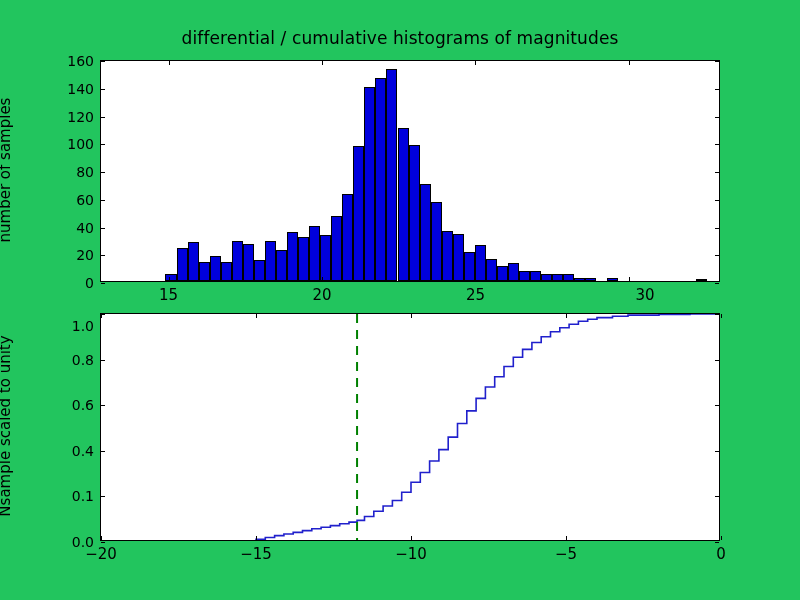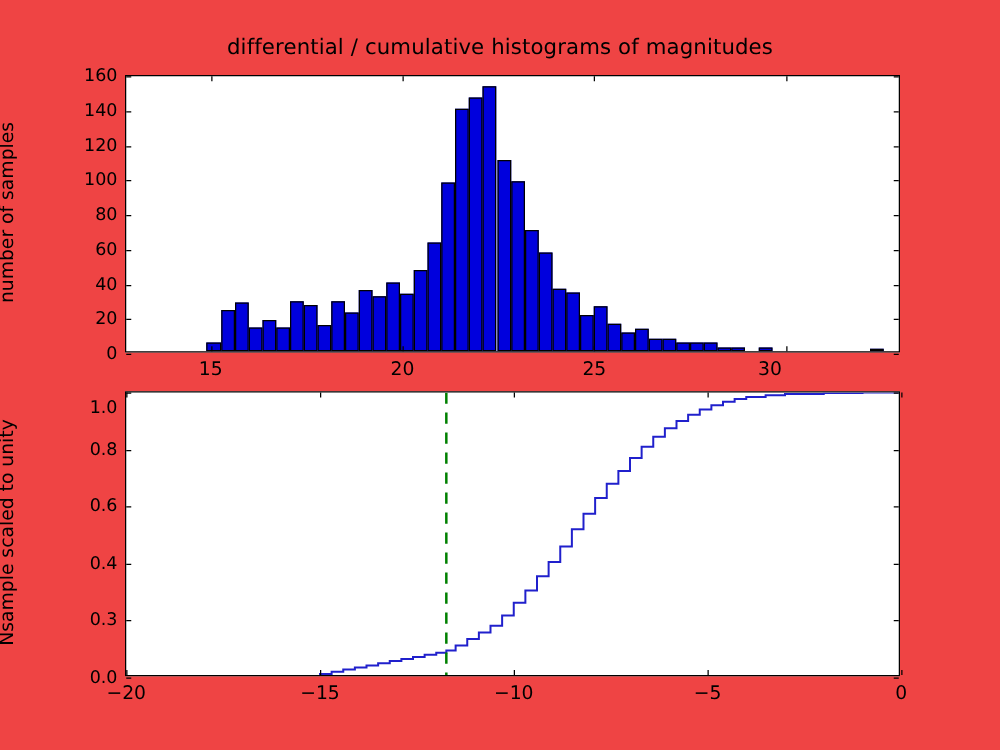--- a/index.html
+++ b/index.html
@@ -10,21 +10,21 @@
   body {
     width: 800px;
     height: 600px;
     font-family: "DejaVu Sans", sans-serif;
     overflow: hidden;
   }
   #figure {
     position: relative;
     width: 800px;
     height: 600px;
-    background: #ef4444;
+    background: #22c55e;
   }
 
   
   .fig-title {
     position: absolute;
     left: 0;
     top: 28px;
     width: 800px;
     text-align: center;
     font-size: 17px;
@@ -278,40 +278,40 @@
         <div class="tick-x-bottominner" style="left: 67.52px;"></div>
         <div class="ticklabel-x" style="left: 67.52px;">15</div>
         <div class="tick-x-top" style="left: 220.99px;"></div>
         <div class="tick-x-bottominner" style="left: 220.99px;"></div>
         <div class="ticklabel-x" style="left: 220.99px;">20</div>
         <div class="tick-x-top" style="left: 374.46px;"></div>
         <div class="tick-x-bottominner" style="left: 374.46px;"></div>
         <div class="ticklabel-x" style="left: 374.46px;">25</div>
         <div class="tick-x-top" style="left: 527.92px;"></div>
         <div class="tick-x-bottominner" style="left: 527.92px;"></div>
-        <div class="ticklabel-x" style="left: 515px;">30</div>
+        <div class="ticklabel-x" style="left: 544px;">30</div>
       </div>
   </div>
 
   <div class="axes" id="axes-bottom">
     <div class="plot-inner" id="bottom-plot">
       <svg id="cum-svg" width="620" height="228" viewBox="0 0 620 228" preserveAspectRatio="none">
         <polyline id="cum-path" fill="none" stroke="#2020cc" stroke-width="1.6" points="0.00,228.00 142.60,228.00 142.60,226.86 155.00,226.86 155.00,225.26 164.30,225.26 164.30,223.44 173.60,223.44 173.60,221.62 182.90,221.62 182.90,220.02 192.20,220.02 192.20,218.42 201.50,218.42 201.50,216.60 210.80,216.60 210.80,214.78 220.10,214.78 220.10,213.18 229.40,213.18 229.40,211.58 238.70,211.58 238.70,209.76 248.00,209.76 248.00,208.16 256.06,208.16 256.06,206.34 263.50,206.34 263.50,202.46 272.80,202.46 272.80,197.22 282.10,197.22 282.10,191.98 291.40,191.98 291.40,186.50 300.70,186.50 300.70,178.30 310.00,178.30 310.00,168.26 319.30,168.26 319.30,158.46 328.60,158.46 328.60,147.06 337.90,147.06 337.90,135.66 347.20,135.66 347.20,123.12 356.50,123.12 356.50,109.44 365.80,109.44 365.80,96.90 375.10,96.90 375.10,84.36 384.40,84.36 384.40,72.96 393.70,72.96 393.70,62.70 403.00,62.70 403.00,52.44 412.30,52.44 412.30,43.32 421.60,43.32 421.60,35.34 430.90,35.34 430.90,28.50 440.20,28.50 440.20,22.80 449.50,22.80 449.50,17.78 458.80,17.78 458.80,13.68 468.10,13.68 468.10,10.26 477.40,10.26 477.40,7.30 486.70,7.30 486.70,5.24 496.00,5.24 496.00,3.65 511.50,3.65 511.50,2.28 527.00,2.28 527.00,1.14 558.00,1.14 558.00,0.46 589.00,0.46 589.00,0.00 620.00,0.00 620.00,0.00"></polyline>
         <line id="maglimit-line" stroke="#008000" stroke-width="2" stroke-dasharray="9,7" x1="256.06" x2="256.06" y1="0" y2="228"></line>
       </svg>
     </div>
 
     <div class="ylabel" id="ylabel-bottom">Nsample scaled to unity</div>
     <div id="bottom-yticks">
         <div class="tick-y inner" style="top: 228px;"></div>
         <div class="tick-y-right" style="top: 228px; right: 0px;"></div>
         <div class="ticklabel-y" style="top: 228px;">0.0</div>
         <div class="tick-y inner" style="top: 182.4px;"></div>
         <div class="tick-y-right" style="top: 182.4px; right: 0px;"></div>
-        <div class="ticklabel-y" style="top: 182.4px;">0.3</div>
+        <div class="ticklabel-y" style="top: 182.4px;">0.1</div>
         <div class="tick-y inner" style="top: 136.8px;"></div>
         <div class="tick-y-right" style="top: 136.8px; right: 0px;"></div>
         <div class="ticklabel-y" style="top: 136.8px;">0.4</div>
         <div class="tick-y inner" style="top: 91.2px;"></div>
         <div class="tick-y-right" style="top: 91.2px; right: 0px;"></div>
         <div class="ticklabel-y" style="top: 91.2px;">0.6</div>
         <div class="tick-y inner" style="top: 45.6px;"></div>
         <div class="tick-y-right" style="top: 45.6px; right: 0px;"></div>
         <div class="ticklabel-y" style="top: 45.6px;">0.8</div>
         <div class="tick-y inner" style="top: 0px;"></div>

